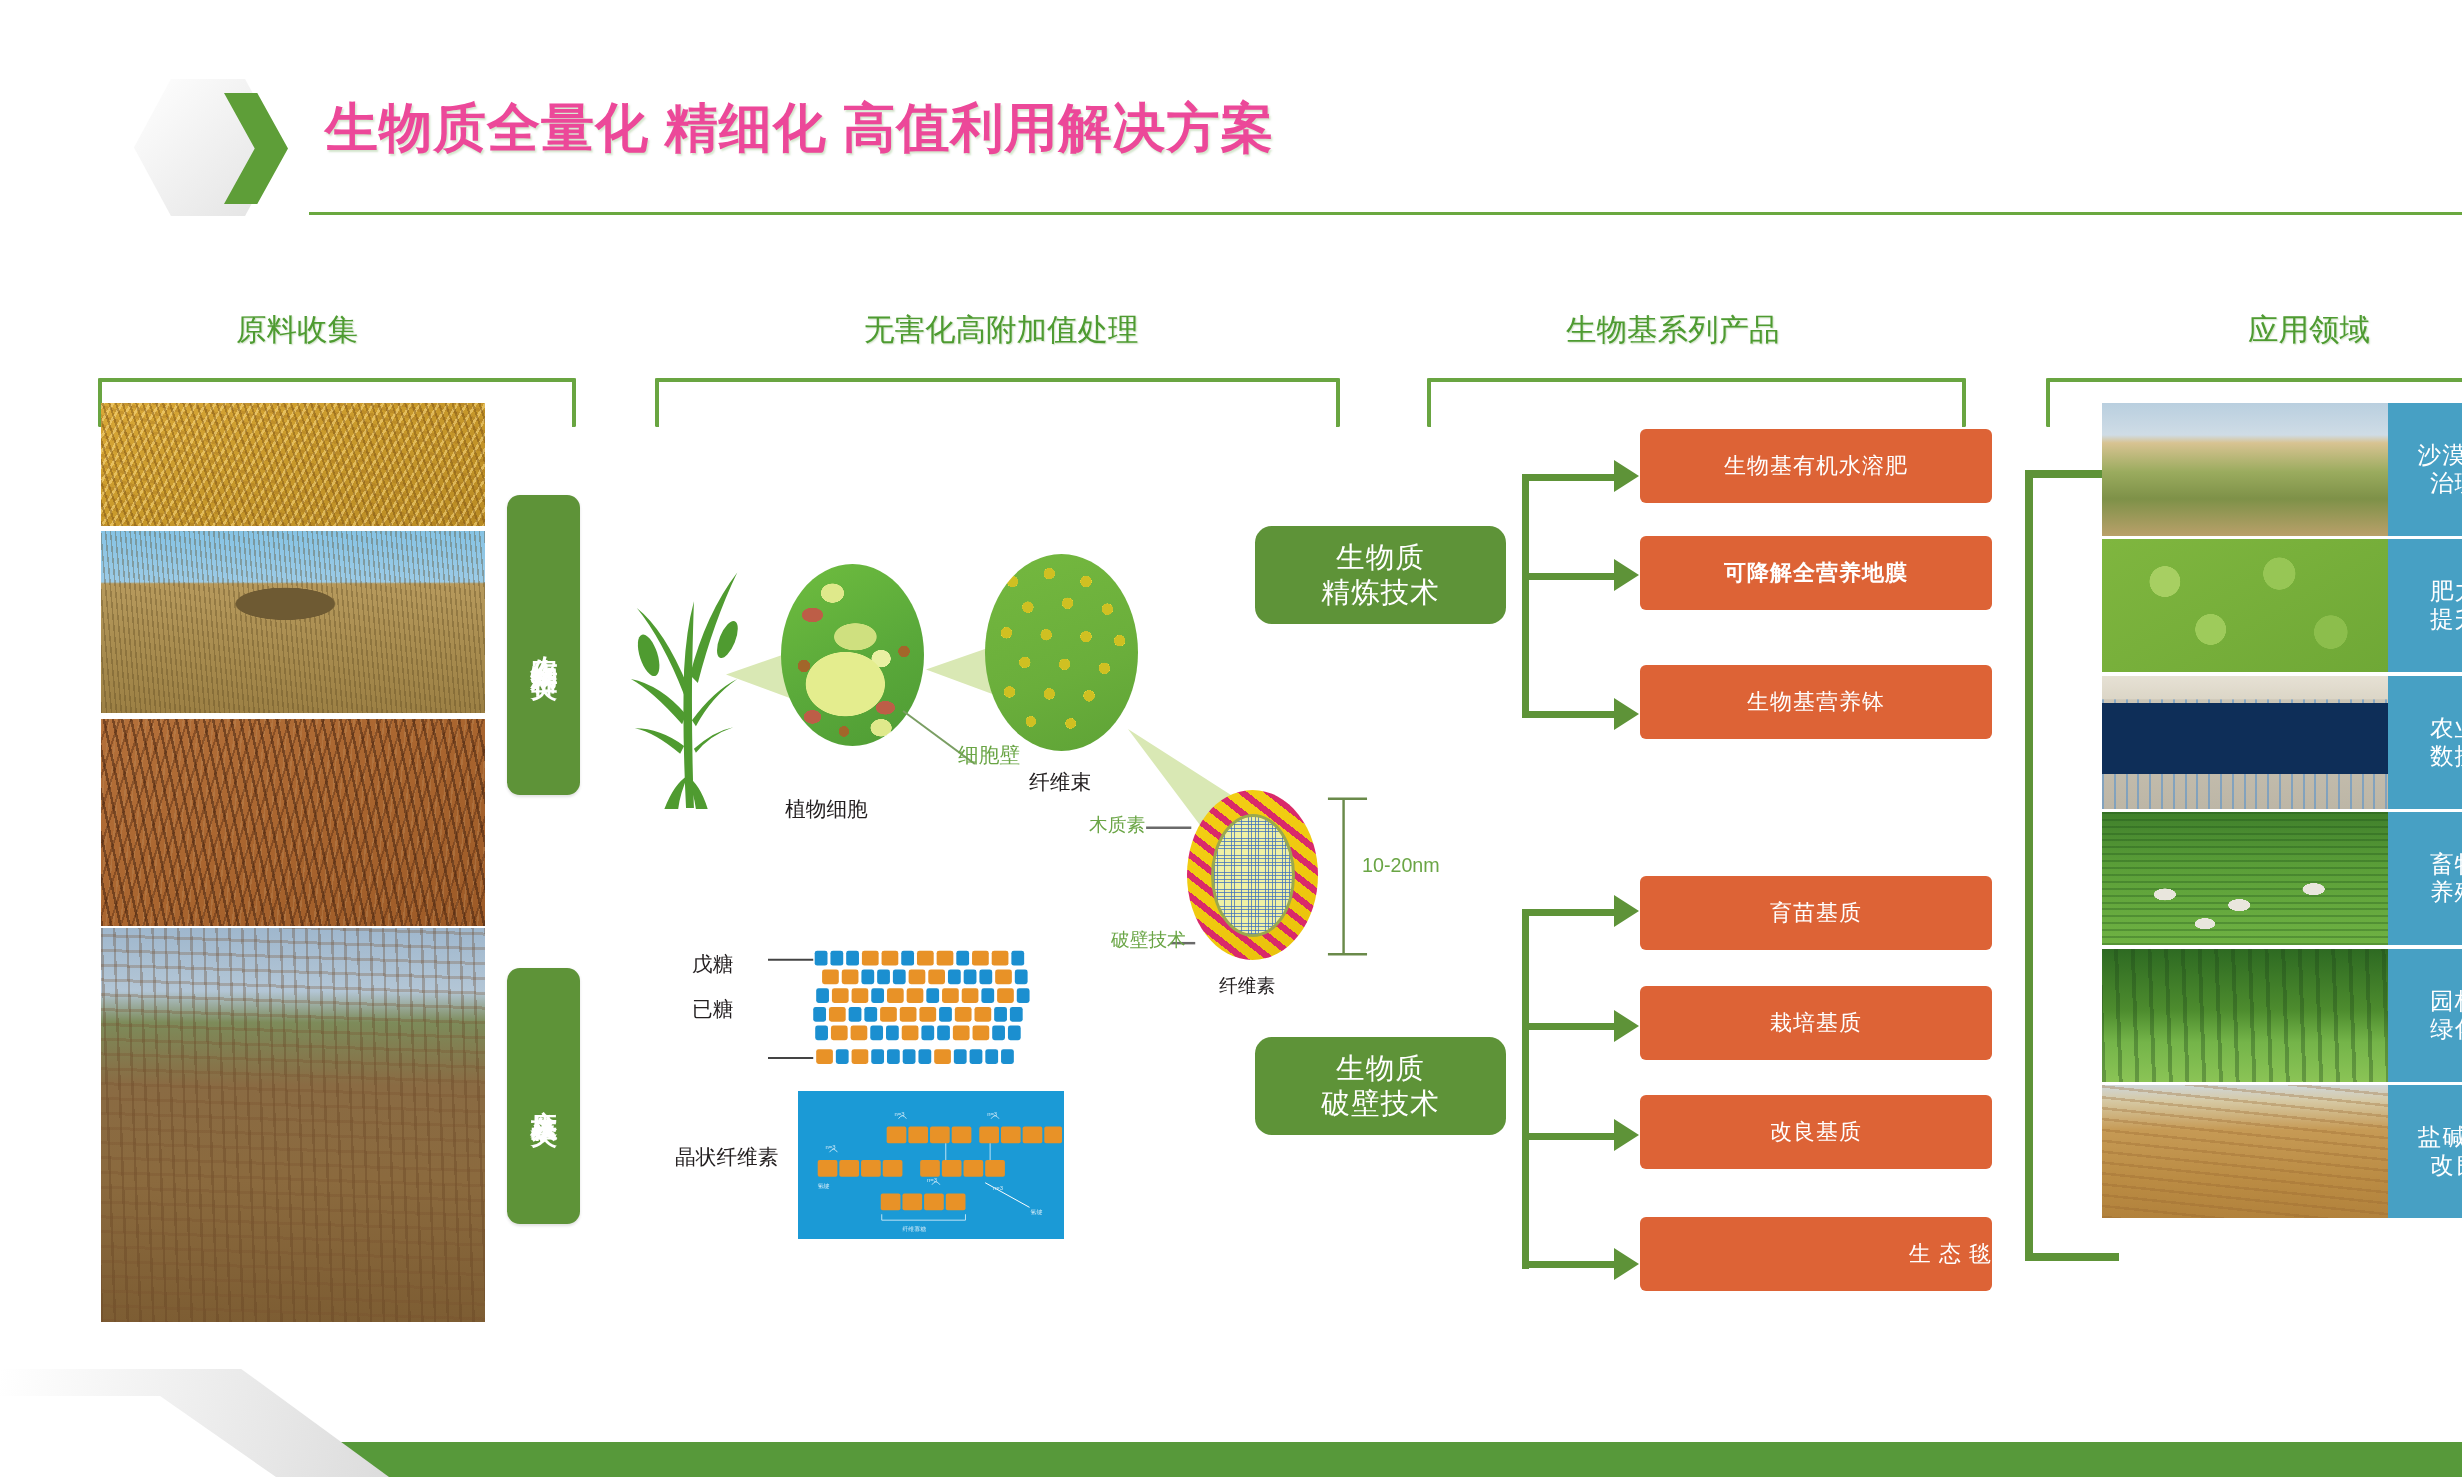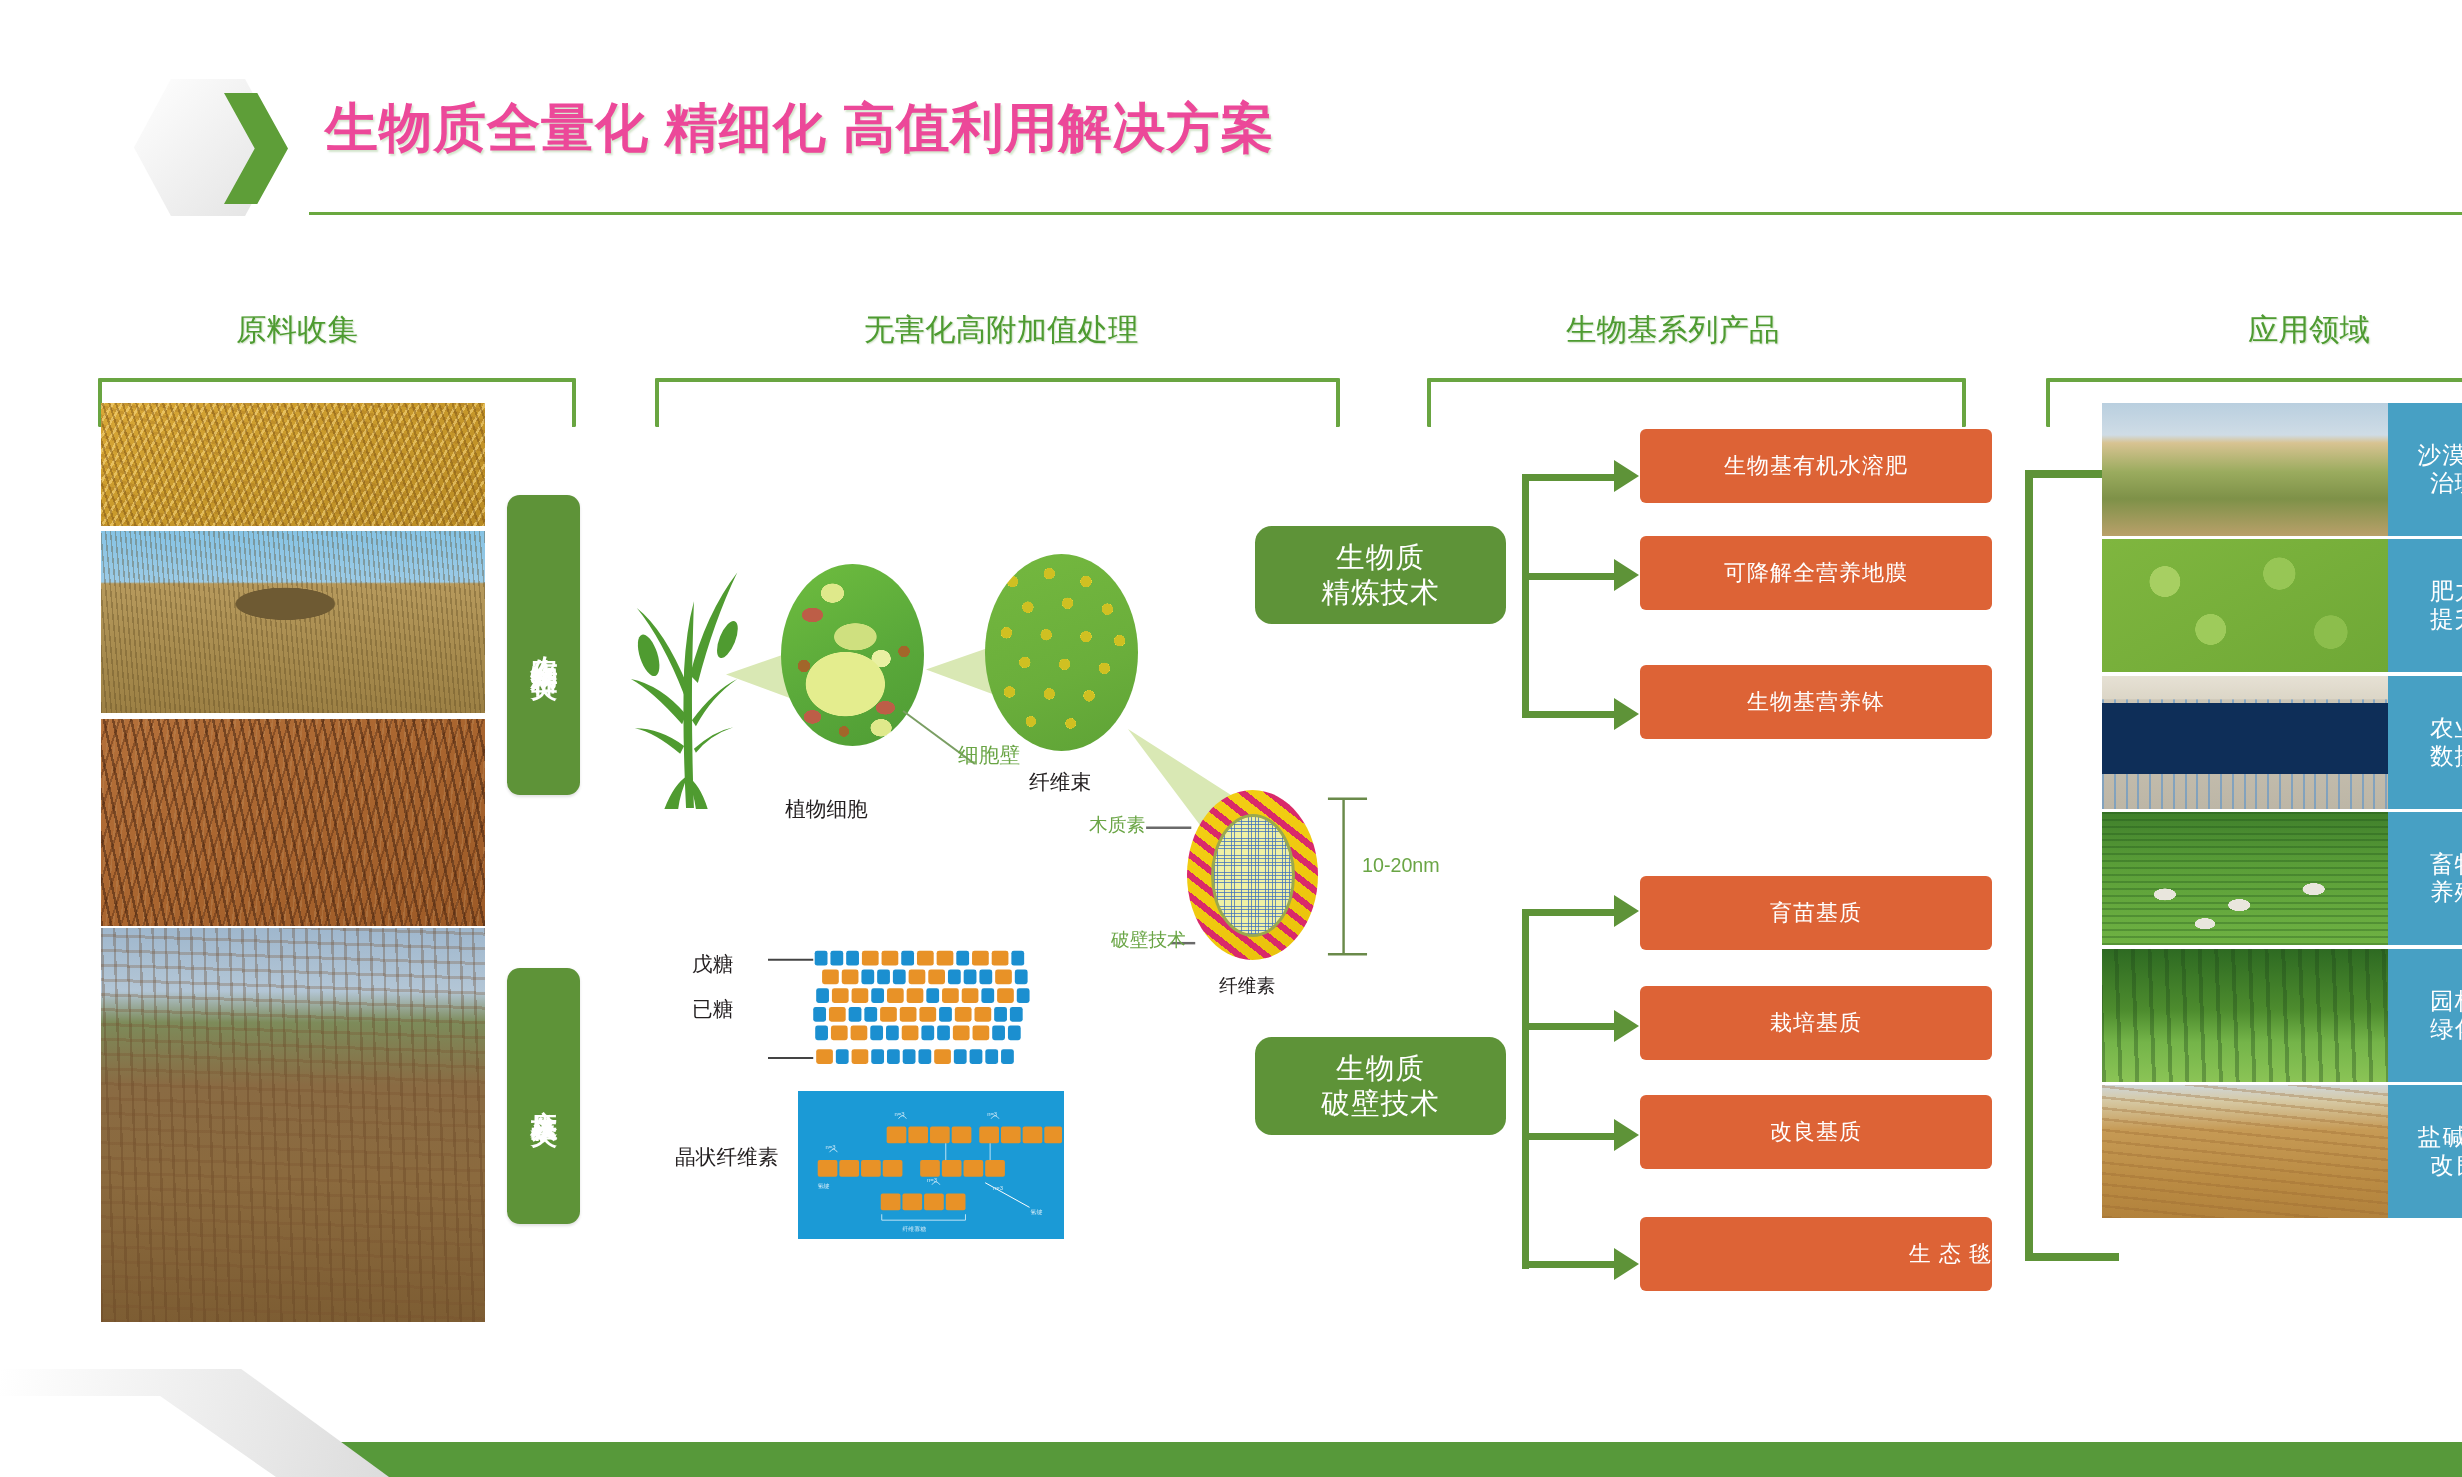--- a/index.html
+++ b/index.html
@@ -500,21 +500,21 @@
 <div class="ln" style="left:1522px;top:474px;width:94px;height:6.9px;"></div>
 <div class="ln" style="left:1522px;top:573px;width:94px;height:6.9px;"></div>
 <div class="ln" style="left:1522px;top:711px;width:94px;height:6.9px;"></div>
 <div class="arrowhead" style="left:1614px;top:460px;"></div>
 <div class="arrowhead" style="left:1614px;top:559px;"></div>
 <div class="arrowhead" style="left:1614px;top:698px;"></div>
 
 <div class="prod" style="left:1640px;top:429px;width:352px;height:74px;">
   <span>生物基有机水溶肥</span>
 </div>
-<div class="prod" style="left:1640px;top:536px;width:352px;height:74px;">
+<div class="prod" style="left:1640px;top:536px;width:352px;height:74px;font-weight:bold;">
   <span>可降解全营养地膜</span>
 </div>
 <div class="prod" style="left:1640px;top:665px;width:352px;height:74px;">
   <span>生物基营养钵</span>
 </div>
 
 <div class="ln" style="left:1522px;top:909px;width:6.9px;height:360px;"></div>
 <div class="ln" style="left:1522px;top:909px;width:94px;height:6.9px;"></div>
 <div class="ln" style="left:1522px;top:1023px;width:94px;height:6.9px;"></div>
 <div class="ln" style="left:1522px;top:1133px;width:94px;height:6.9px;"></div>

